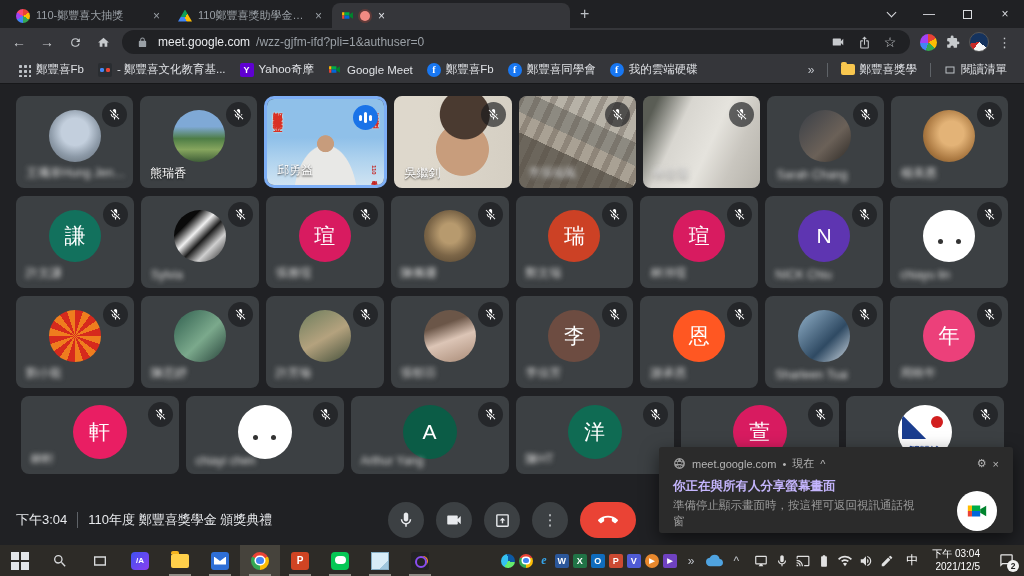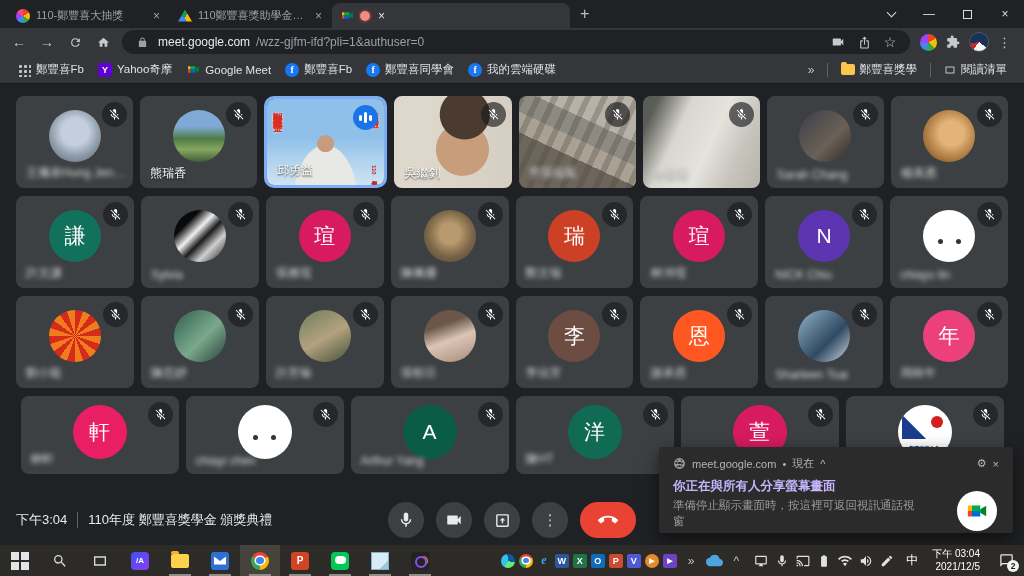--- a/index.html
+++ b/index.html
@@ -253,20 +253,24 @@
     </div>
   </div>
 
   <div class="bookmarks">
     <div id="bmlist" style="display:flex;align-items:center;">
         <div class="bm">
           <span class="ic ic-apps"></span>
           <span>鄭豐喜Fb</span>
         </div>
         <div class="bm">
+          <span class="ic ic-flag"></span>
+          <span>- 鄭豐喜文化教育基...</span>
+        </div>
+        <div class="bm">
           <span class="ic ic-yahoo">Y</span>
           <span>Yahoo奇摩</span>
         </div>
         <div class="bm">
           <span class="ic ic-meet">
             <svg width="13" height="13" viewBox="0 0 24 24">
               <rect x="2" y="6" width="4.5" height="6" fill="#ffba00"></rect>
               <rect x="2" y="12" width="4.5" height="6" fill="#ea4335"></rect>
               <rect x="6.5" y="6" width="9" height="6" fill="#00ac47"></rect>
               <rect x="6.5" y="12" width="9" height="6" fill="#0066da"></rect>

